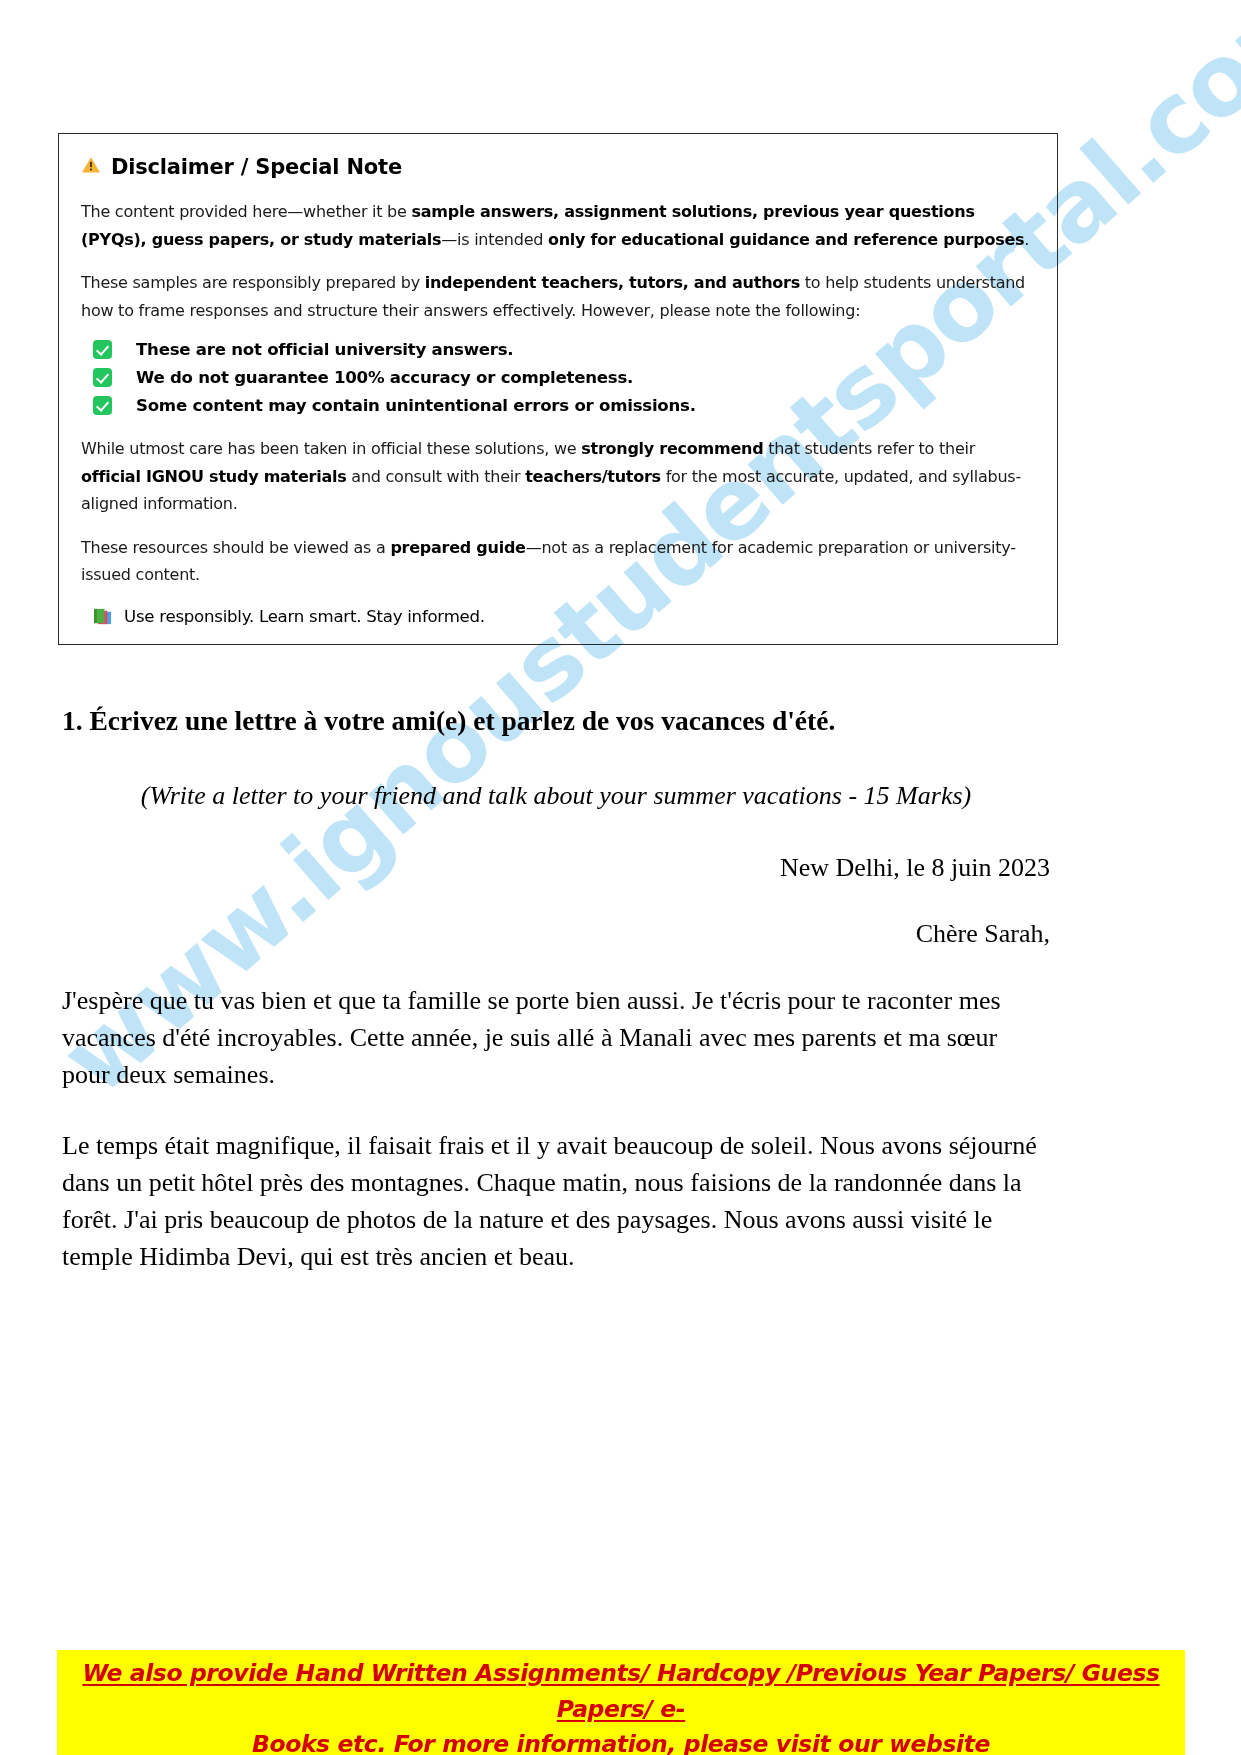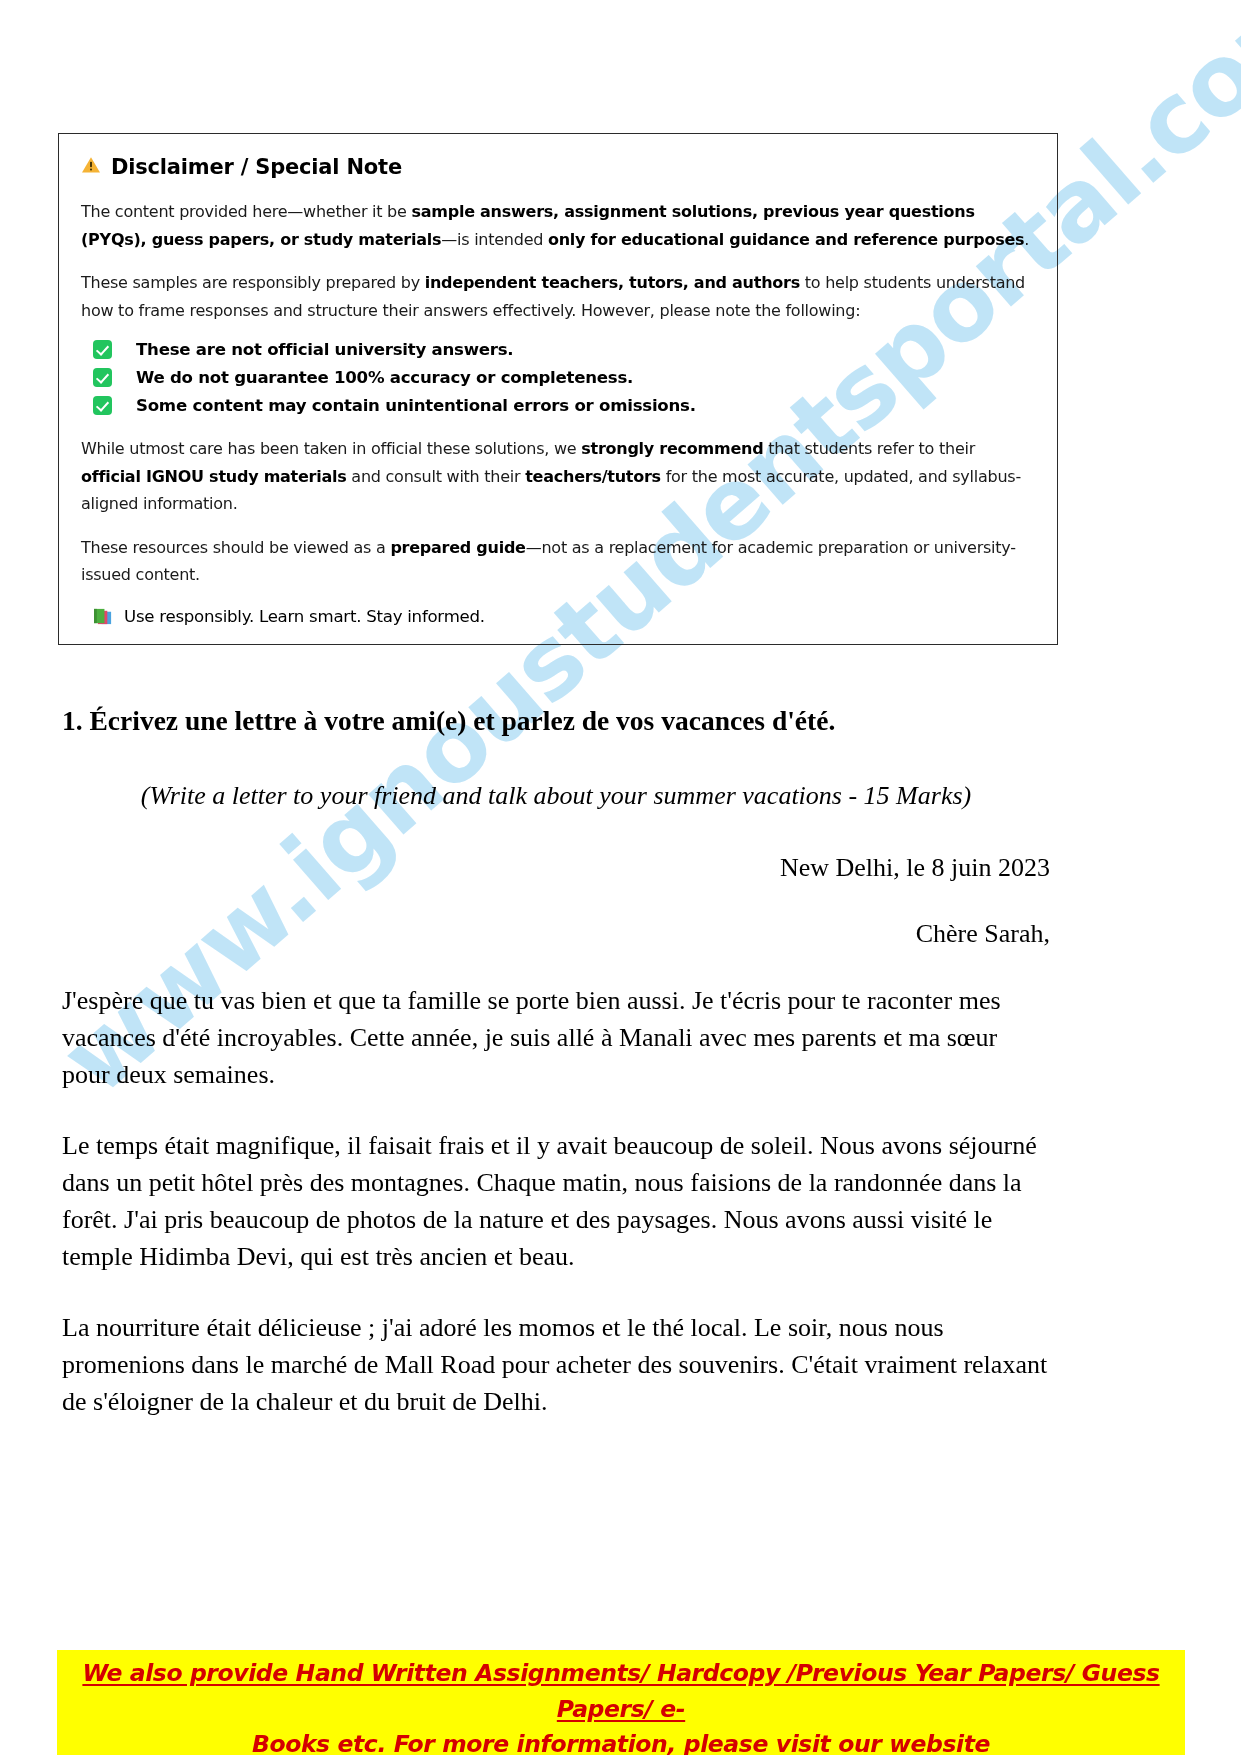--- a/index.html
+++ b/index.html
@@ -254,21 +254,20 @@
     <p id="question-translation">(Write a letter to your friend and talk about your summer vacations - 15 Marks)</p>
 
     <p class="letter-p tight">New Delhi, le 8 juin 2023</p>
 
     <p class="letter-p tight">Chère Sarah,</p>
 
     <p class="letter-p">J'espère que tu vas bien et que ta famille se porte bien aussi. Je t'écris pour te raconter mes vacances d'été incroyables. Cette année, je suis allé à Manali avec mes parents et ma sœur pour deux semaines.</p>
 
     <p class="letter-p">Le temps était magnifique, il faisait frais et il y avait beaucoup de soleil. Nous avons séjourné dans un petit hôtel près des montagnes. Chaque matin, nous faisions de la randonnée dans la forêt. J'ai pris beaucoup de photos de la nature et des paysages. Nous avons aussi visité le temple Hidimba Devi, qui est très ancien et beau.</p>
 
-    <p class="letter-p">La nourriture était délicieuse ; j'ai adoré les momos et le thé local. Le soir, nous nous promenions dans le marché de Mall Road pour acheter des souvenirs. C'était vraiment relaxant de s'éloigner de la chaleur et du bruit de Delhi.</p>
 
   </section>
 
   <div id="footer-banner">
     <span class="fline" id="footer-line-1">We also provide Hand Written Assignments/ Hardcopy /Previous Year Papers/ Guess Papers/ e-</span>
     <span class="fline"><span id="footer-line-2-text">Books etc. For more information, please visit our website </span></span>
   </div>
 
 </div>
 

